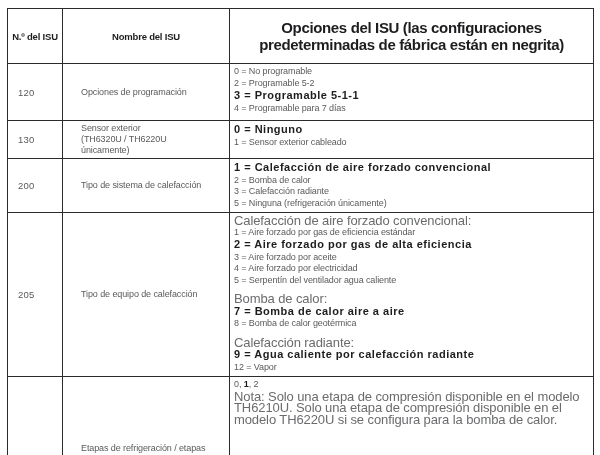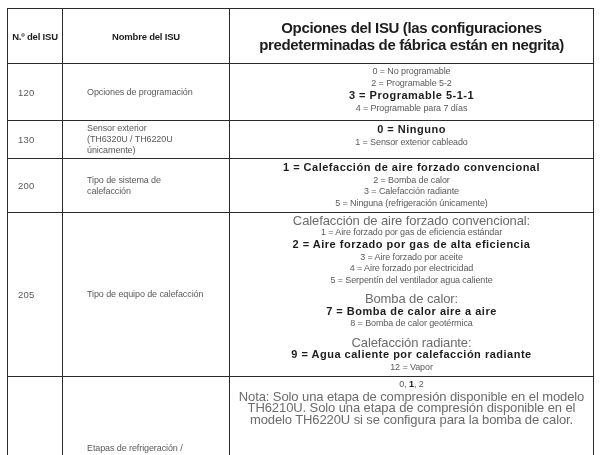--- a/index.html
+++ b/index.html
@@ -20,25 +20,25 @@
 
   col.c-num  { width: 55px; }
   col.c-name { width: 167px; }
   col.c-opts { width: 364px; }
 
   td.isu-num {
     font-size: 9.5px; color: #595a5c; padding-left: 10px;
     vertical-align: middle; letter-spacing: 0.2px;
   }
   td.isu-name {
-    font-size: 9px; color: #595a5c; padding: 2px 24px;
+    font-size: 9px; color: #595a5c; padding: 2px 18px;
     vertical-align: middle; white-space: pre-line; line-height: 11px;
     letter-spacing: -0.1px;
   }
-  td.isu-opts { padding: 2px 4px 3px 4px; vertical-align: top; text-align: center; }
+  td.isu-opts { padding: 2px 4px 3px 4px; vertical-align: top; }
 
   .opt-normal {
     font-size: 9px; color: #595a5c; line-height: 11.5px;
     letter-spacing: -0.1px;
   }
   .opt-bold {
     font-size: 11px; color: #1d1d1f; font-weight: bold;
     line-height: 13.5px; letter-spacing: 0.5px;
   }
   .opt-italic {

